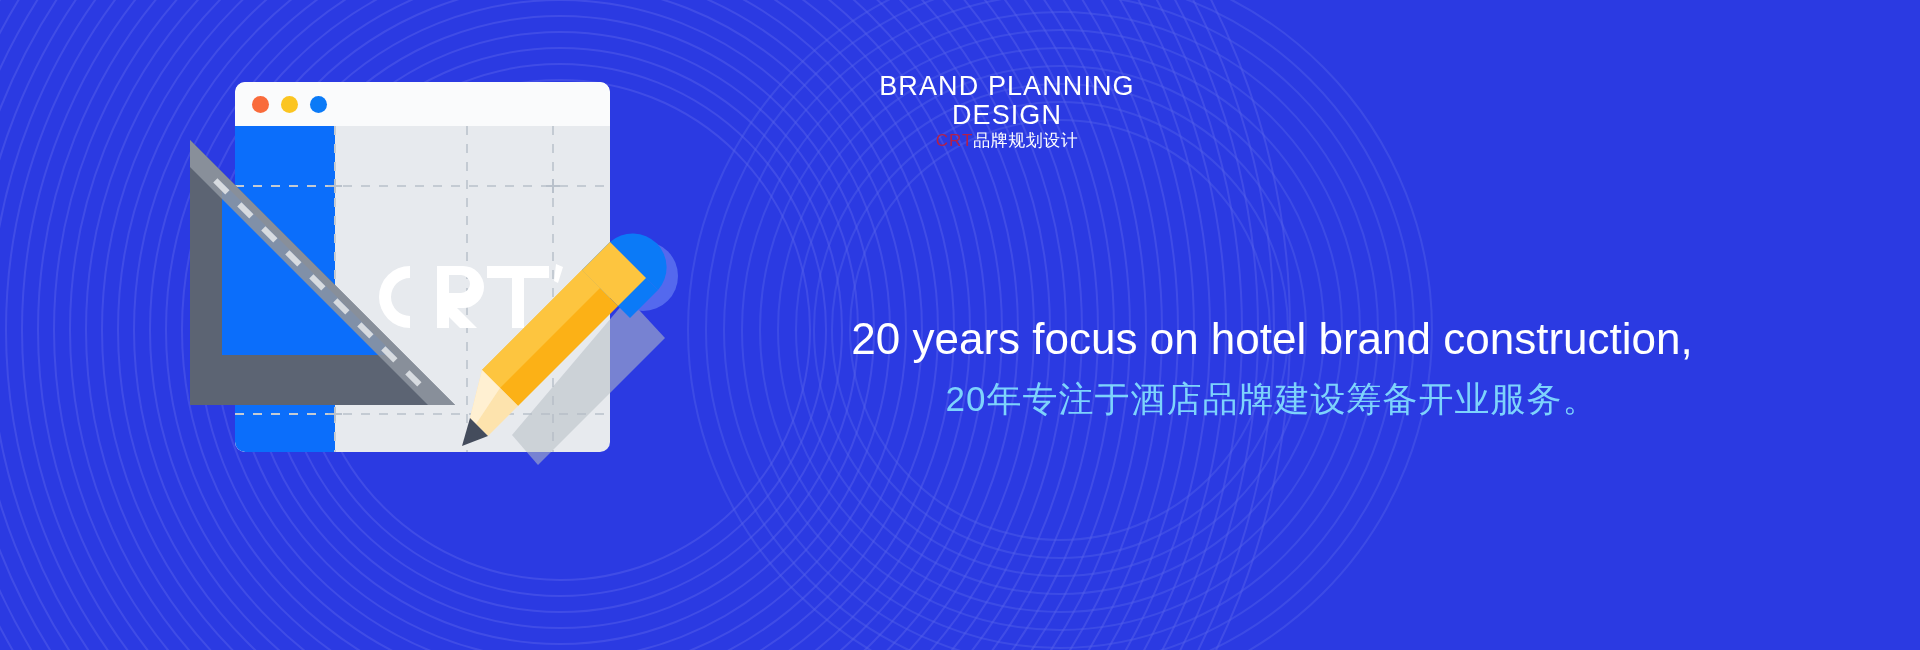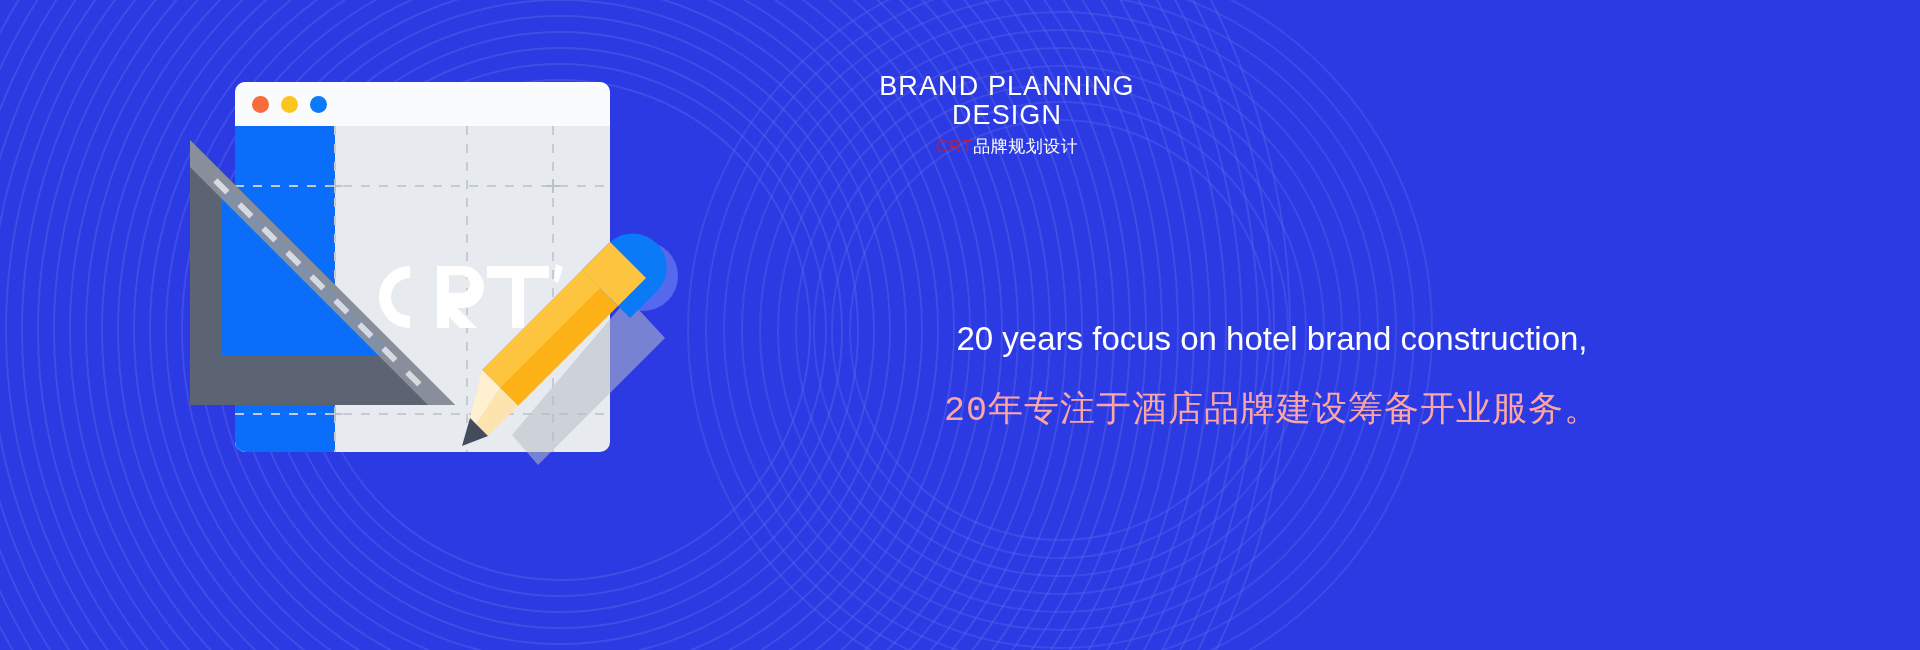--- a/index.html
+++ b/index.html
@@ -108,54 +108,52 @@
   .kicker-line {
     display:block;
     font-size:27px;
     line-height:29px;
     font-weight:400;
     letter-spacing:1.1px;
     color:#FFFFFF;
   }
   .kicker-cn {
     display:block;
-    margin-top:6px;
     font-size:17px;
     line-height:21px;
     letter-spacing:0.5px;
     white-space:nowrap;
   }
   .kicker-cn .crt-red { color:#B3204A; letter-spacing:1px; }
   .kicker-cn .cn      { color:#FFFFFF; }
 
   .tagline {
     position:absolute;
     left:0; top:318px;
     width:1150px;
   }
   .tag-en {
     display:block;
-    font-size:33px;
+    font-size:44px;
     line-height:41px;
     font-weight:400;
     color:#FFFFFF;
     letter-spacing:0px;
     white-space:nowrap;
   }
   .tag-en-2 { padding-left:5px; }
   .tag-cn {
     display:block;
-    margin-top:30px;
+    margin-top:18px;
     font-size:35px;
     line-height:44px;
     font-weight:400;
-    color:#fca5a5;
+    color:#7dd3fc;
     letter-spacing:1px;
     white-space:nowrap;
-    font-family:Liberation Mono, monospace;
   }
 </style>
 </head>
 <body>
 
 <div id="banner">
 
   <svg class="rings" viewBox="0 0 1920 650" xmlns="http://www.w3.org/2000/svg">
     <defs>
       <clipPath id="bannerClip">

